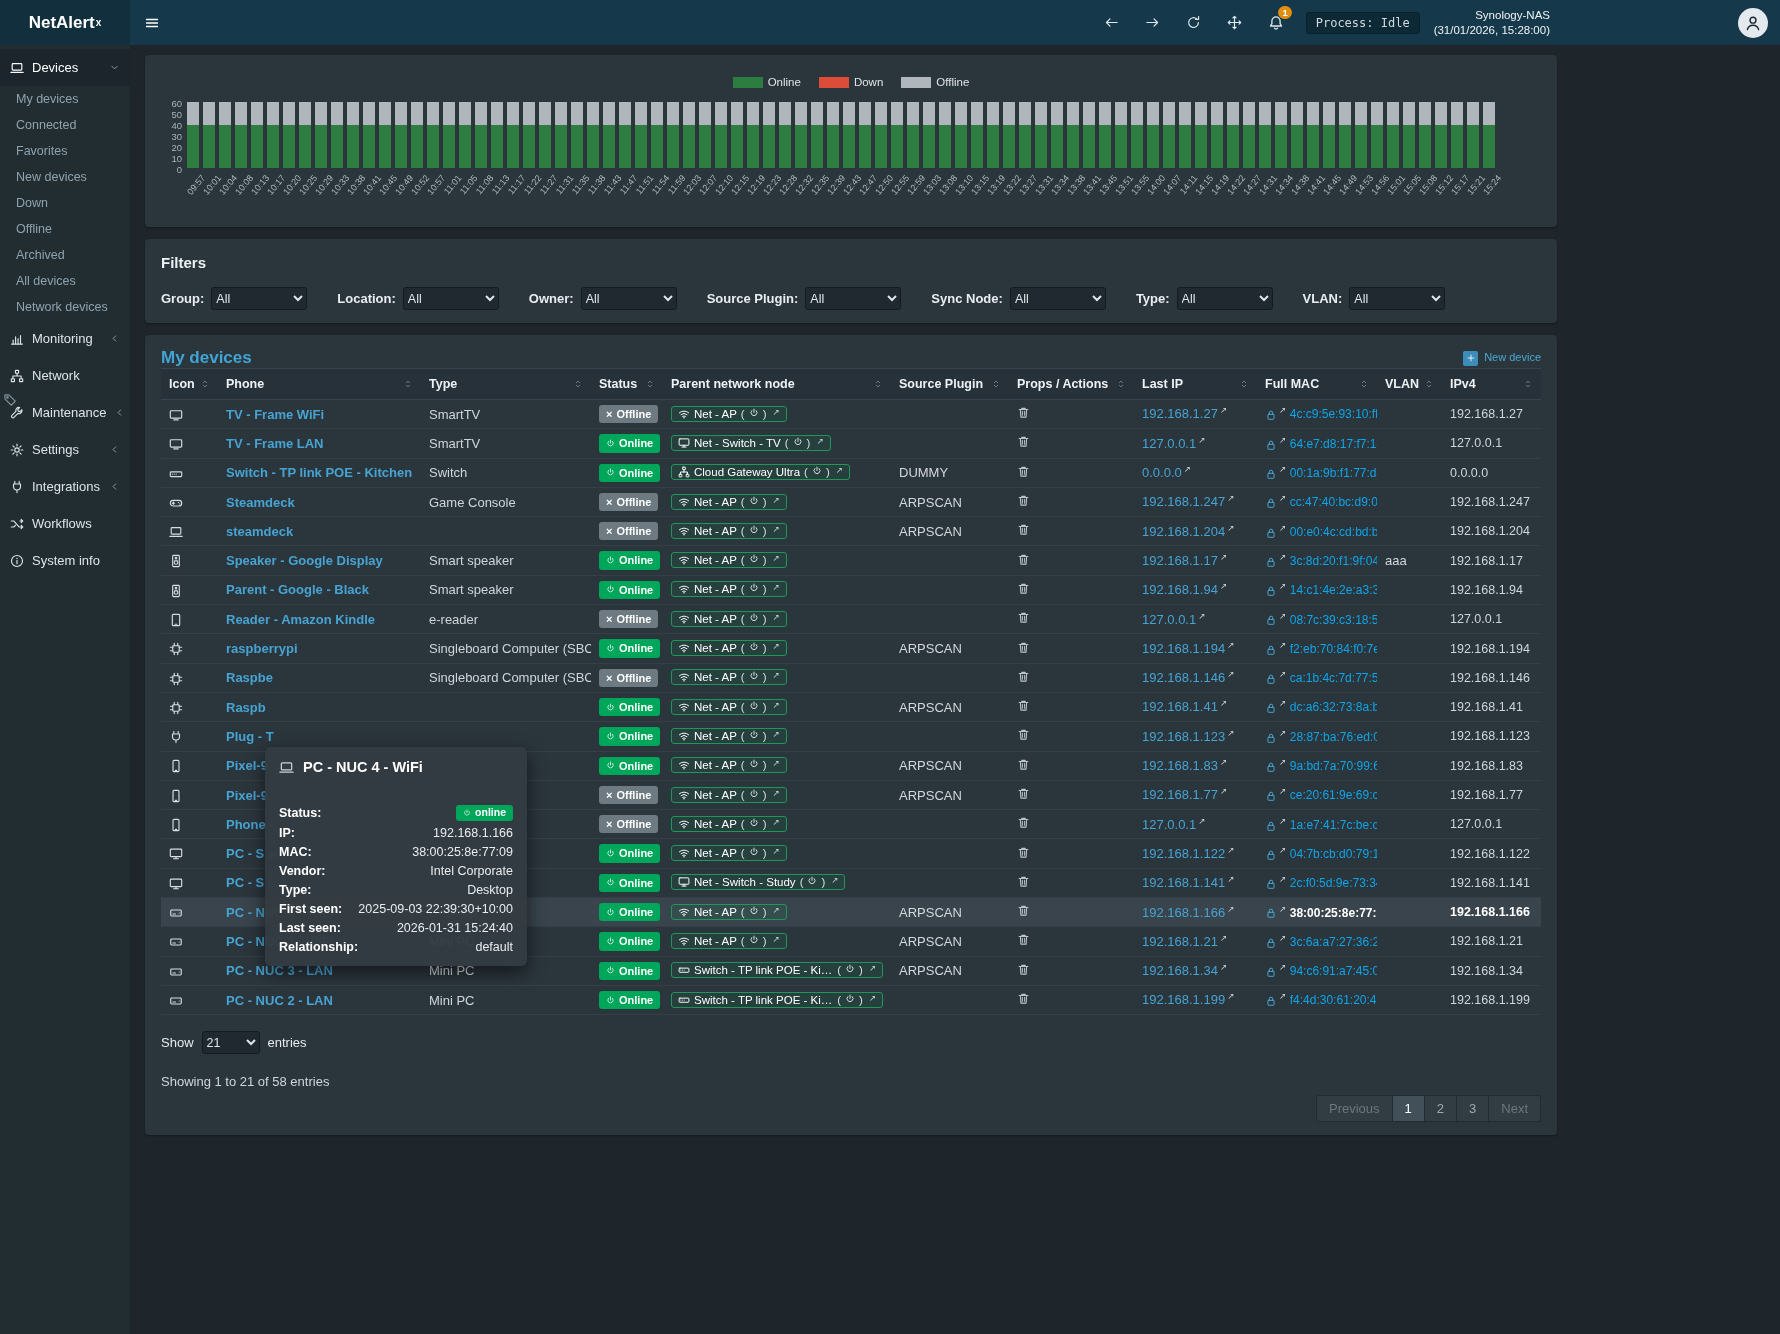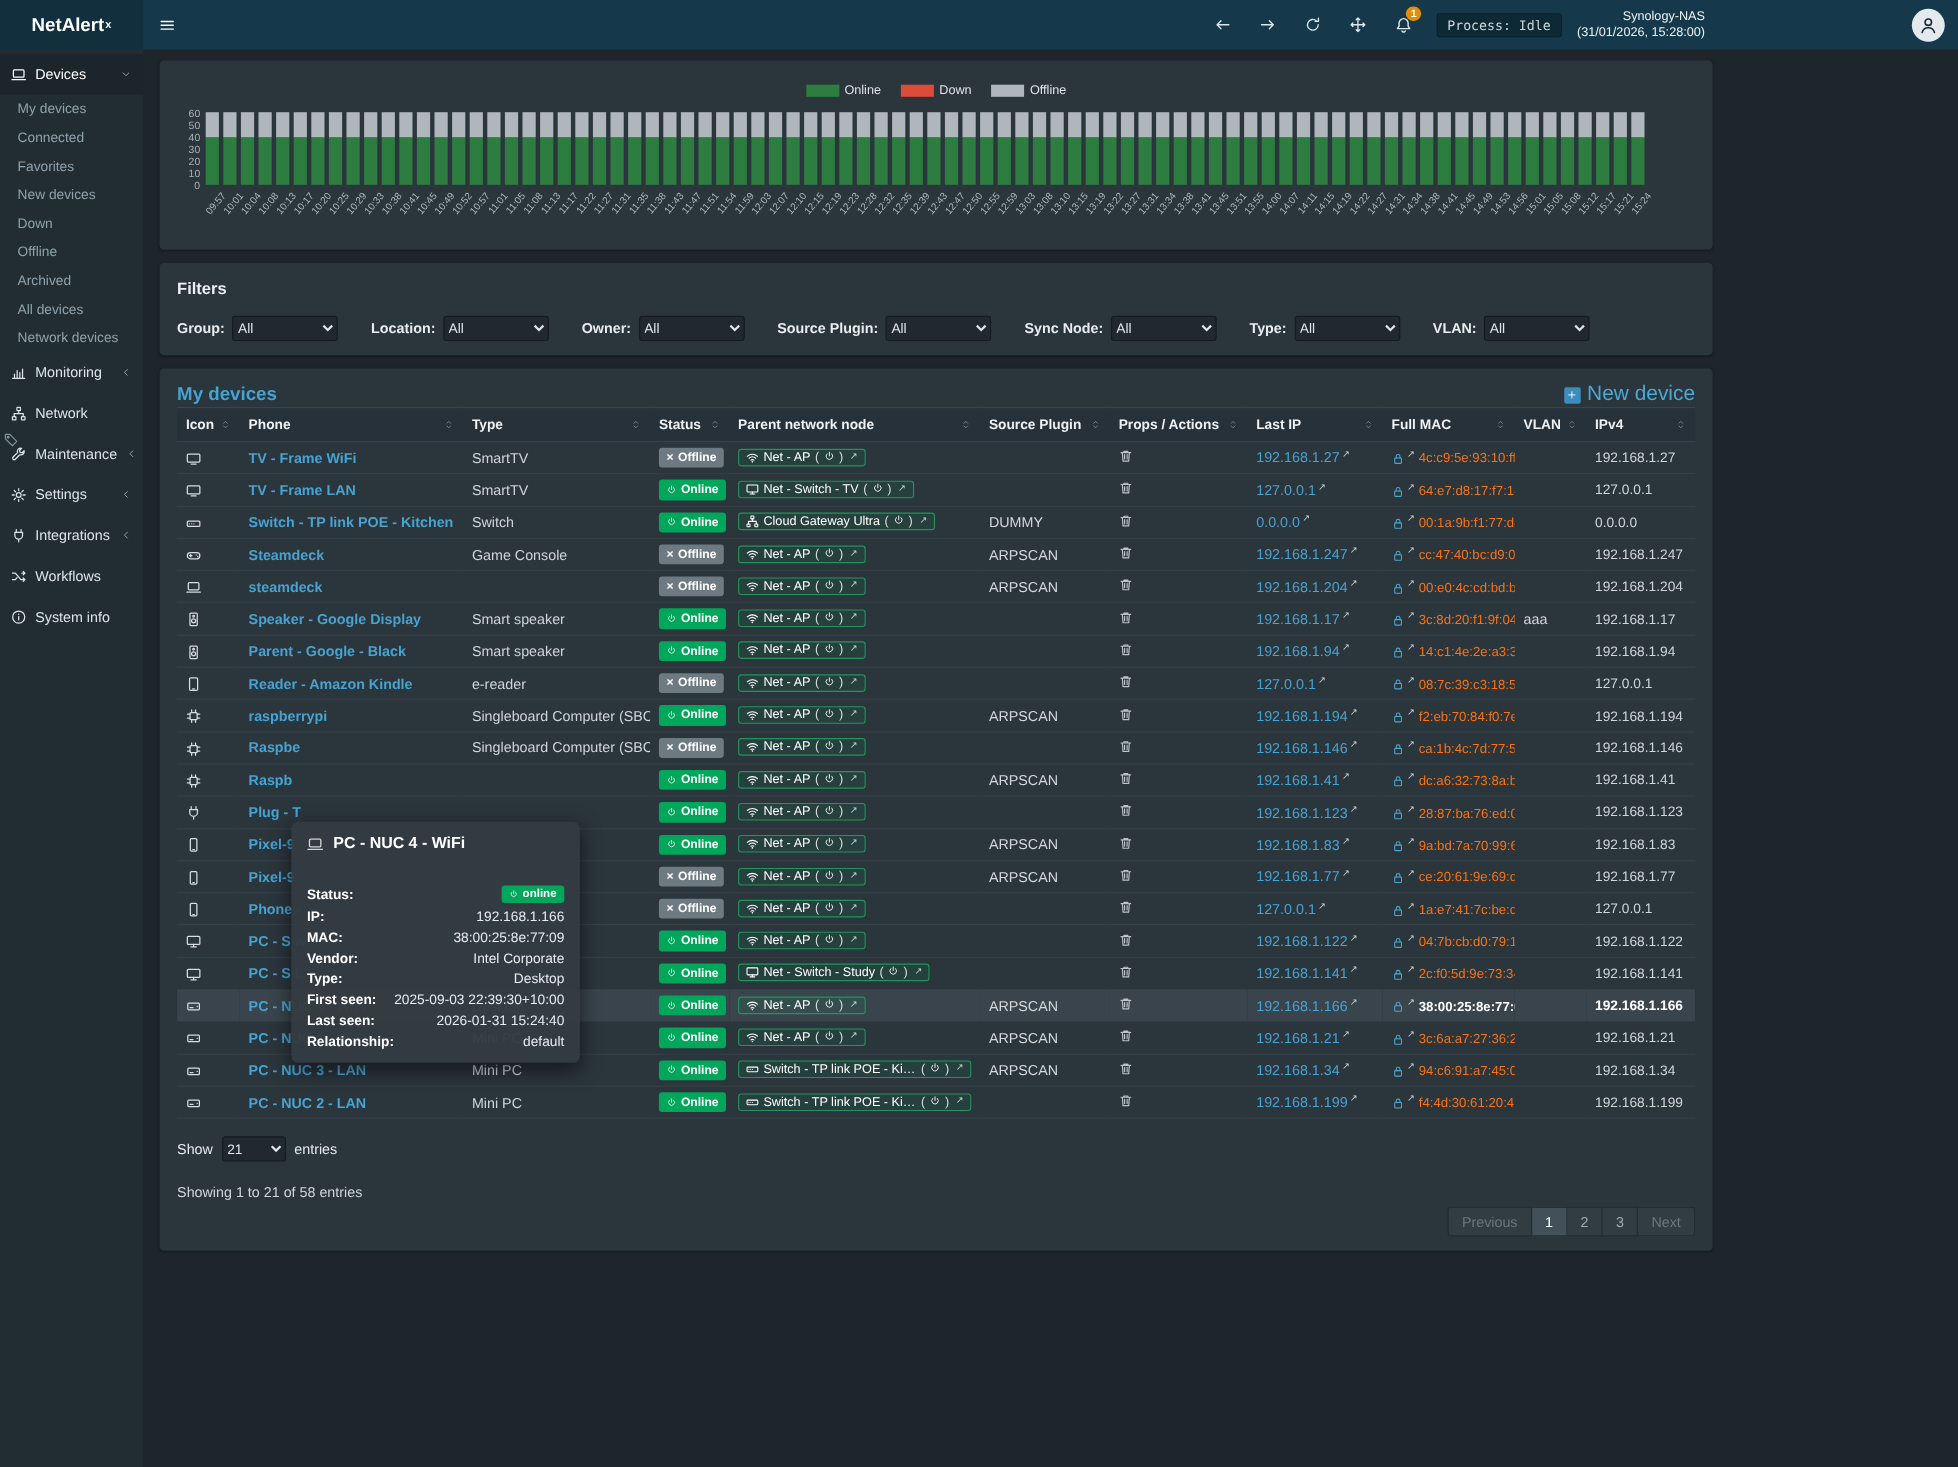--- a/index.html
+++ b/index.html
@@ -53,21 +53,21 @@
 
   
   .filters-row{display:flex;gap:30px;align-items:center;margin-top:16px}
   .filter{display:inline-flex;align-items:center;gap:7px}
   .filter label{font-weight:bold;font-size:13px;color:#e8edef}
   select{background:#1f292f;color:#dfe5e8;border:1px solid #141b1f;border-radius:3px;height:23px;font-size:12.5px;min-width:96px}
 
   
   .dev-head{display:flex;align-items:center}
   .devices-title{color:#41a4d4;font-size:17px;font-weight:bold}
-  .newdev{margin-left:auto;display:inline-flex;gap:6px;align-items:center;color:#4aa9d4;font-size:19px;cursor:pointer}
+  .newdev{margin-left:auto;display:inline-flex;gap:6px;align-items:flex-start;color:#4aa9d4;font-size:11px;cursor:pointer}
   .plusbox{width:15px;height:15px;background:var(--accent);border-radius:2px;display:inline-flex;align-items:center;justify-content:center;color:#fff}
   .search-row{display:flex;justify-content:flex-end;align-items:center;gap:8px;margin:18px 0 10px;font-size:13px;color:#e6ebee}
   input.search{width:140px;height:24px;background:#1f292f;border:1px solid #141b1f;border-radius:3px;color:#fff;padding:0 6px;font-size:12.5px}
 
   table{width:100%;border-collapse:collapse;font-size:13px;table-layout:fixed}
   thead th{text-align:left;padding:8px;border-top:1px solid var(--border);border-bottom:1px solid var(--border);font-size:12.5px;color:#eef2f4;background:#27313a;cursor:pointer}
   .th-in{display:flex;align-items:center;justify-content:space-between;gap:4px}
   .sort{color:#7f8b93;flex:none;display:inline-flex}
   tbody td{padding:5px 8px;border-bottom:1px solid #353f46;vertical-align:middle;overflow:hidden;white-space:nowrap;height:19px}
   tr.highlight td{background:#39444c}
@@ -75,21 +75,21 @@
   .name-link{color:var(--link);font-weight:bold;cursor:pointer;text-decoration:none}
   .badge{display:inline-flex;align-items:center;gap:4px;border-radius:3px;padding:2px 7px;font-size:11px;font-weight:bold;color:#fff;line-height:1.3}
   .badge-on{background:var(--green)} .badge-off{background:var(--badge-off)}
   .bx{font-size:11px;font-weight:bold}
   .pbtn{display:inline-flex;align-items:flex-start;gap:4px;border:1px solid #22945c;background:rgba(0,166,90,.10);border-radius:3px;padding:1px 6px;font-size:11.5px;color:#fff;cursor:pointer;max-width:100%}
   .plabel{overflow:hidden;text-overflow:ellipsis}
   .paren{color:#d9dfe2}
   .ext{font-size:8.5px;color:#cdd4d8;margin-left:2px;vertical-align:super;line-height:1}
   .trash{color:#bcc4c9;cursor:pointer;display:inline-flex}
   .lock{color:#4aa9d4;cursor:pointer;display:inline-flex;vertical-align:middle}
-  .mac{color:#f97316;font-size:12px}
+  .mac{color:#0ea5e9;font-size:12px}
   .strong{font-weight:bold;color:#fff}
   .c-ip a{color:var(--link);cursor:pointer;text-decoration:none}
   .c-plugin,.c-vlan{color:#d2d8dc}
   .c-ipv4{font-size:12.5px}
 
   .show-row{display:flex;align-items:center;gap:8px;margin-top:16px;color:#e6ebee}
   .show-row select{min-width:58px}
   .summary{margin-top:20px;font-size:13px;color:#cfd6da}
   .pager-row{display:flex;justify-content:flex-end;margin-top:6px}
   .pager{display:flex}

